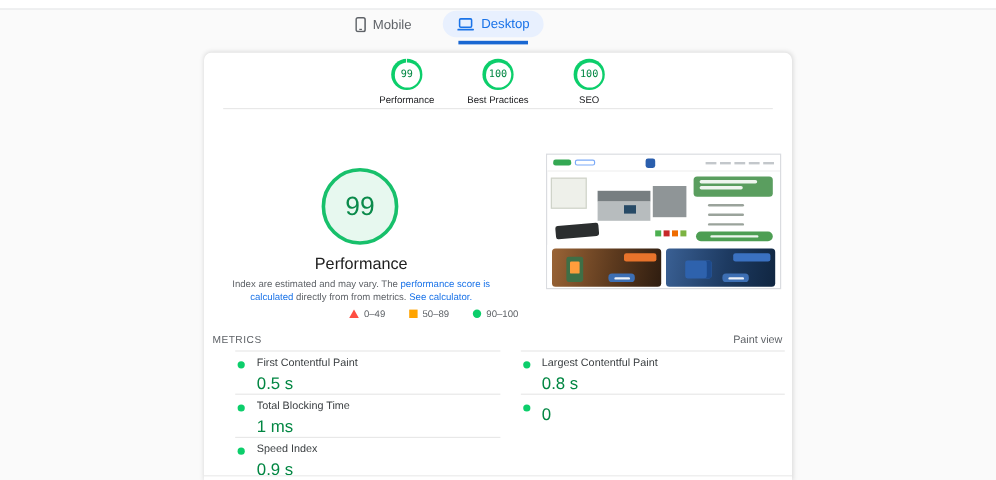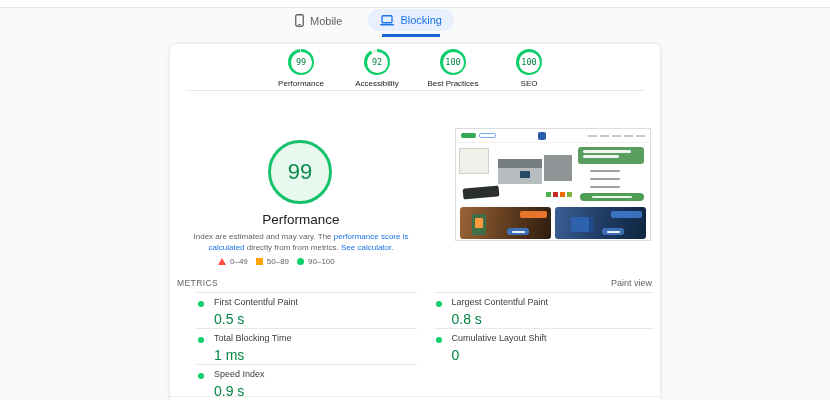--- a/index.html
+++ b/index.html
@@ -41,21 +41,21 @@
   .big-gauge { position:absolute; left:98px; top:49px; width:64px; height:64px;
     border:3px solid #17c06b; border-radius:50%; background:#e7f8ef;
     display:flex; align-items:center; justify-content:center;
     font-size:22px; color:#0a8a4a; }
   .perf-title { position:absolute; left:0; top:121px; width:262px; text-align:center;
     font-size:13.5px; color:#212121; }
   .perf-note { position:absolute; left:16px; top:140px; width:230px; text-align:center;
     font-size:8px; line-height:11px; color:#5f6368; }
   .perf-note a { color:#1a73e8; text-decoration:none; }
   .legend { position:absolute; left:0; top:166px; width:262px;
-    display:flex; justify-content:flex-start; gap:8px; font-size:8px; color:#5f6368;margin-left:48px; }
+    display:flex; justify-content:flex-end; gap:20px; font-size:8px; color:#5f6368; }
   .legend-item { display:flex; align-items:center; gap:4px; }
   .tri { width:0; height:0; border-left:4px solid transparent; border-right:4px solid transparent;
     border-bottom:7px solid #ff4e42; }
   .sq { width:7px; height:7px; background:#ffa400; }
   .dot-green { width:7px; height:7px; border-radius:50%; background:#0cce6b; }
 
   
   .thumb { position:absolute; left:285px; top:37px; width:196px; height:113px;
     border:1px solid #dadce0; background:#fff; overflow:hidden; }
   .t-nav { height:14px; background:#fff; border-bottom:1px solid #f0f0f0;
@@ -137,40 +137,34 @@
     <div class="tabline"></div>
   </div>
   <div class="tab-wrap active">
     <div class="tab">
       <span>
         <svg width="14" height="11" viewBox="0 0 14 11">
           <rect x="2" y="0.75" width="10" height="7" rx="1" fill="none" stroke="#1a73e8" stroke-width="1.3"></rect>
           <rect x="0" y="9" width="14" height="1.4" rx="0.7" fill="#1a73e8"></rect>
         </svg>
       </span>
-      <span>Blocking</span>
+      <span>Desktop</span>
     </div>
     <div class="tabline"></div>
   </div>
 </div>
 
 <div class="card">
 
   <div class="scores">
     <div class="score-block">
       <div class="gauge-ring" style="--p: 99;">
         <span class="gauge-num">99</span>
       </div>
       <span class="score-label">Performance</span>
-    </div>
-    <div class="score-block">
-      <div class="gauge-ring" style="--p: 92;">
-        <span class="gauge-num">92</span>
-      </div>
-      <span class="score-label">Accessibility</span>
     </div>
     <div class="score-block">
       <div class="gauge-ring" style="--p: 100;">
         <span class="gauge-num">100</span>
       </div>
       <span class="score-label">Best Practices</span>
     </div>
     <div class="score-block">
       <div class="gauge-ring" style="--p: 100;">
         <span class="gauge-num">100</span>
@@ -292,20 +286,19 @@
       </div>
     </div>
     <div class="mcol">
       <div class="mitem">
         <span class="mdot"></span>
         <div class="mlabel">Largest Contentful Paint</div>
         <div class="mvalue">0.8 s</div>
       </div>
       <div class="mitem">
         <span class="mdot"></span>
-        <div class="mlabel">Cumulative Layout Shift</div>
         <div class="mvalue">0</div>
       </div>
     </div>
   </div>
 
   <div class="card-footer-line"></div>
 </div>
 
 </body></html>

